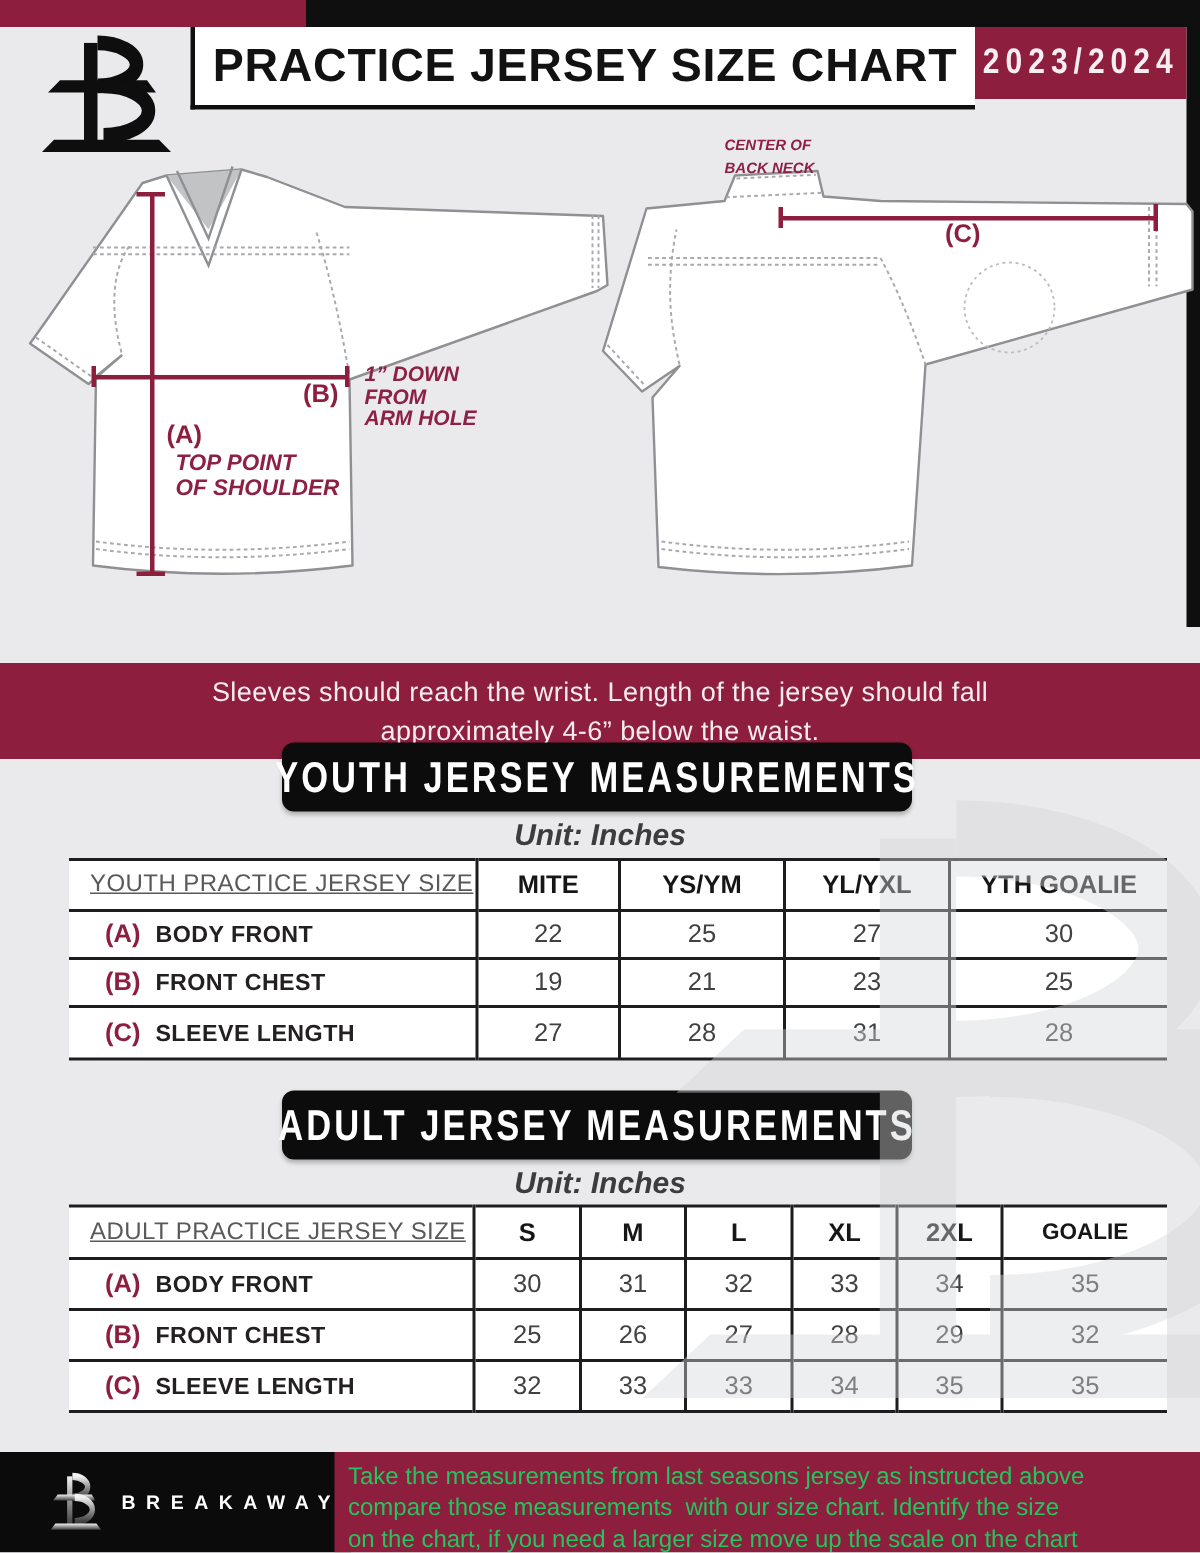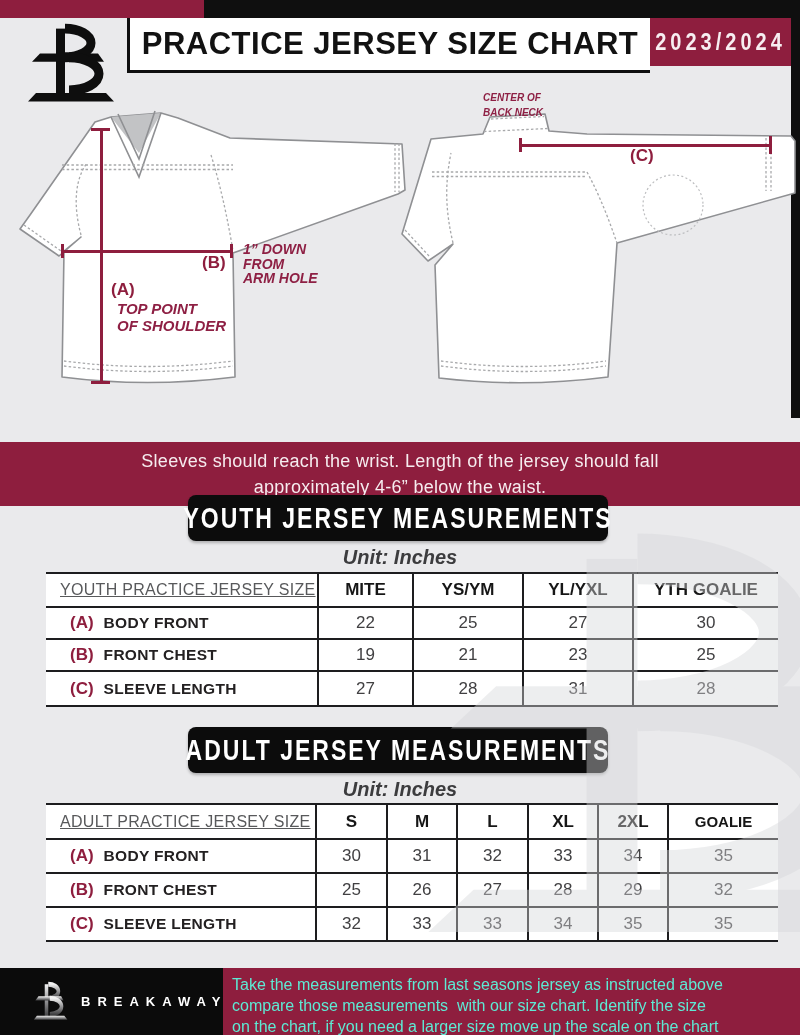--- a/index.html
+++ b/index.html
@@ -50,21 +50,21 @@
   td.val{font-size:17px;color:#414042;text-align:center;}
   td.rowlab{text-align:left;padding-left:24px!important;}
   .rk{color:#8e1e3e;font-weight:bold;font-size:17px;margin-right:10px;}
   .rl{color:#232021;font-weight:600;font-size:15.5px;letter-spacing:.3px;}
 
   
   .footer-black{left:0;top:968px;width:223px;height:67px;background:#0b0b0b;
                 display:flex;align-items:center;padding-left:11px;}
   .footer-maroon{left:223px;top:968px;width:577px;height:67px;background:var(--maroon);
                  padding:6px 10px 0 9px;box-sizing:border-box;}
-  .ft-line{color:#5eead4;font-size:16px;line-height:21px;white-space:pre;}
+  .ft-line{color:#22c55e;font-size:16px;line-height:21px;white-space:pre;}
   .brand{color:#fff;font-weight:bold;font-size:13px;letter-spacing:7px;margin-left:12px;white-space:nowrap;}
 
   .wm{pointer-events:none;opacity:.42;}
   svg{display:block;}
 </style>
 </head>
 <body>
 
 <div class="page" style="--maroon:#8e1e3e">
 

